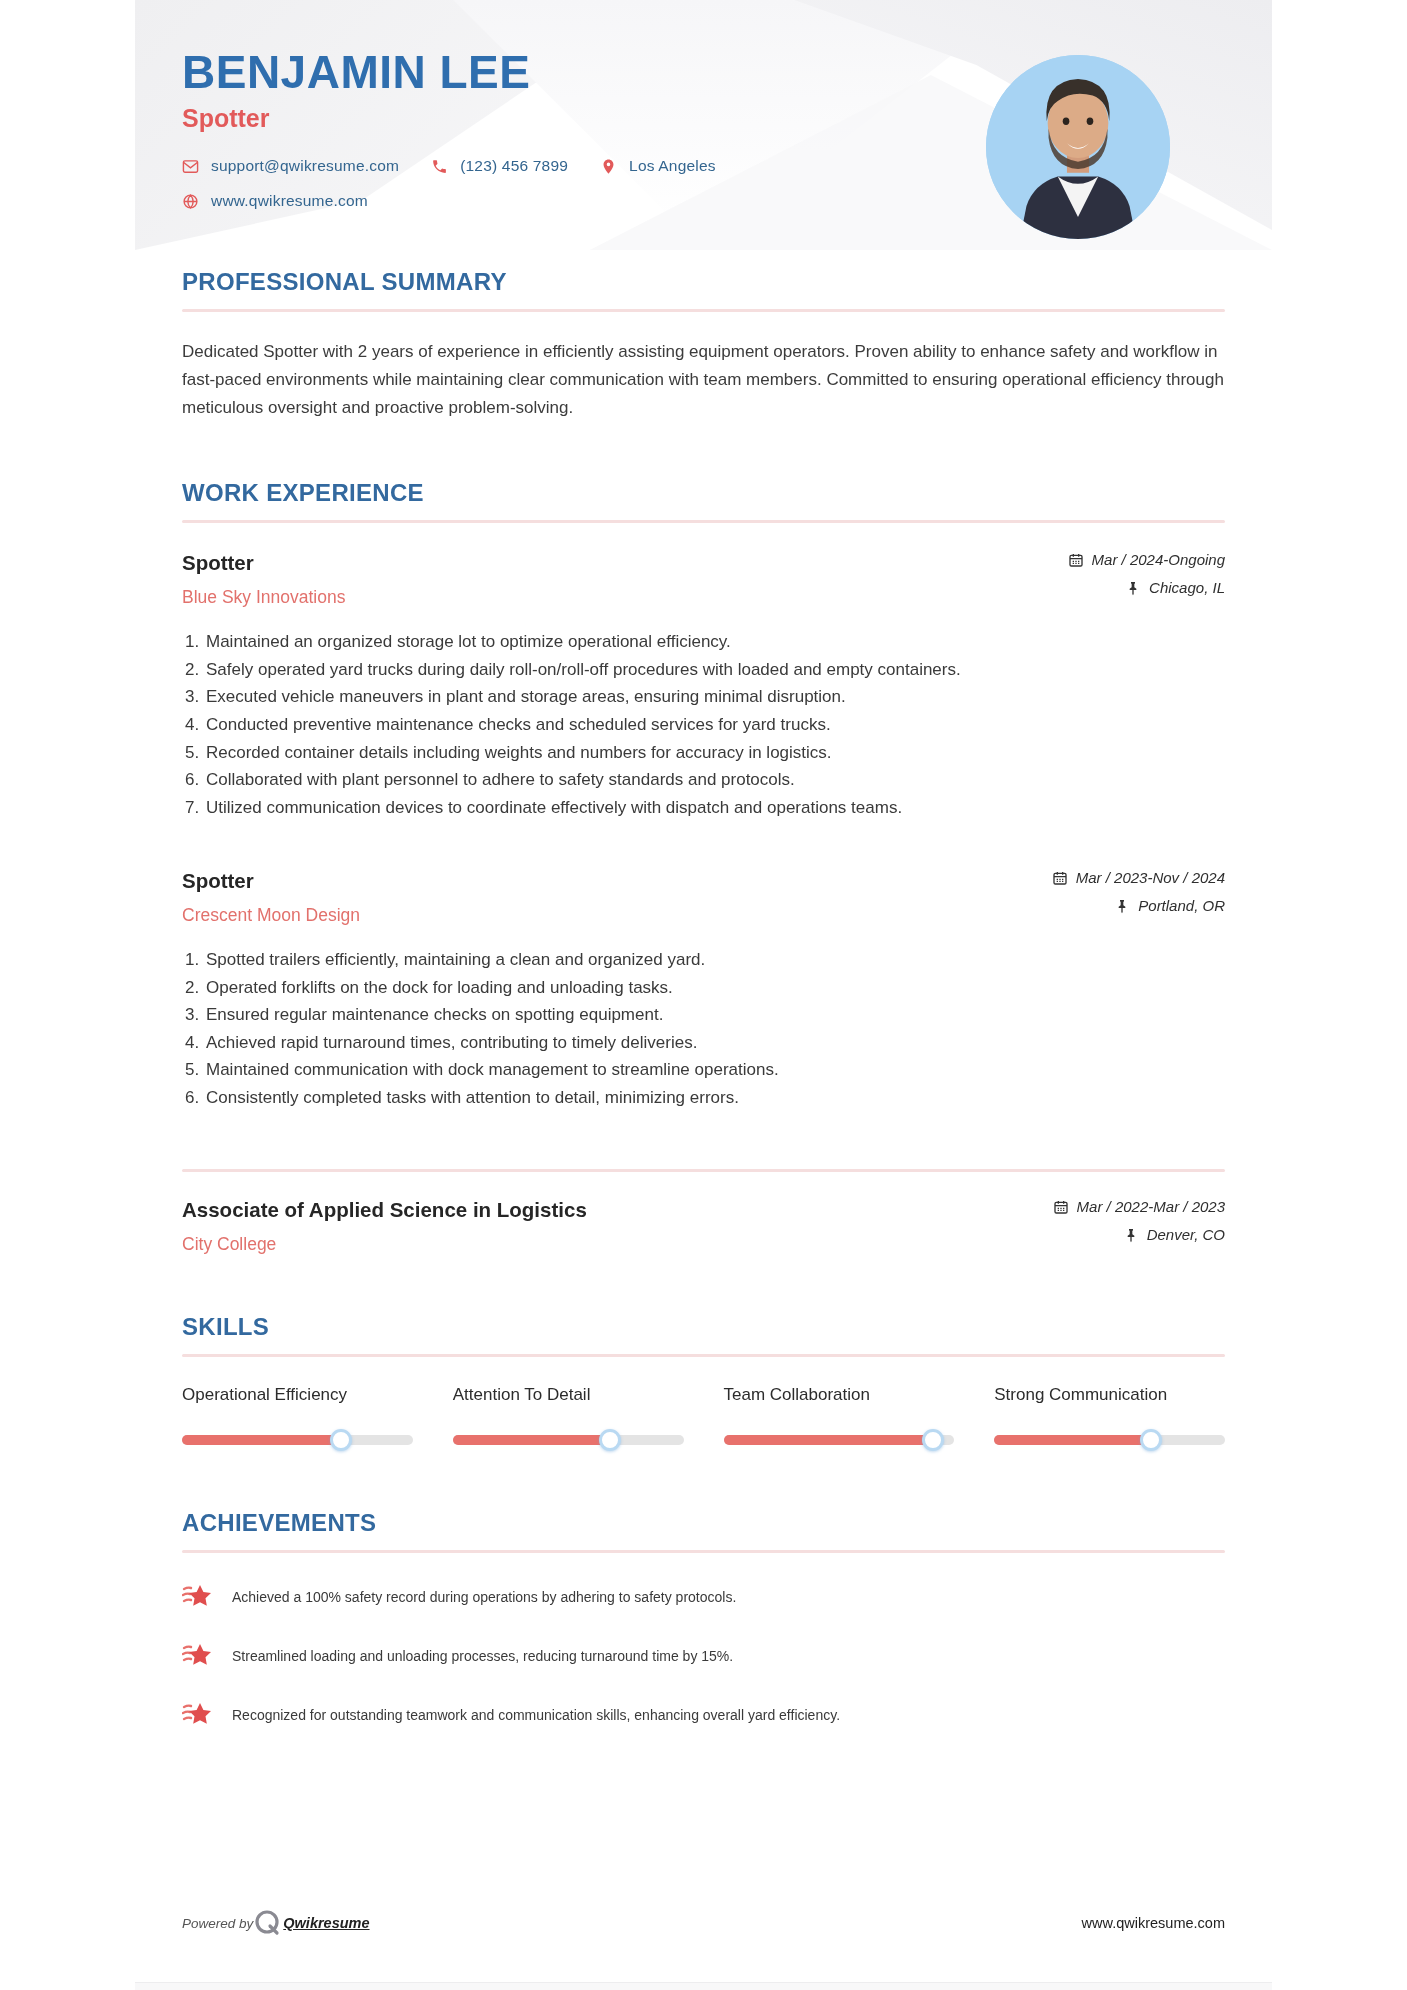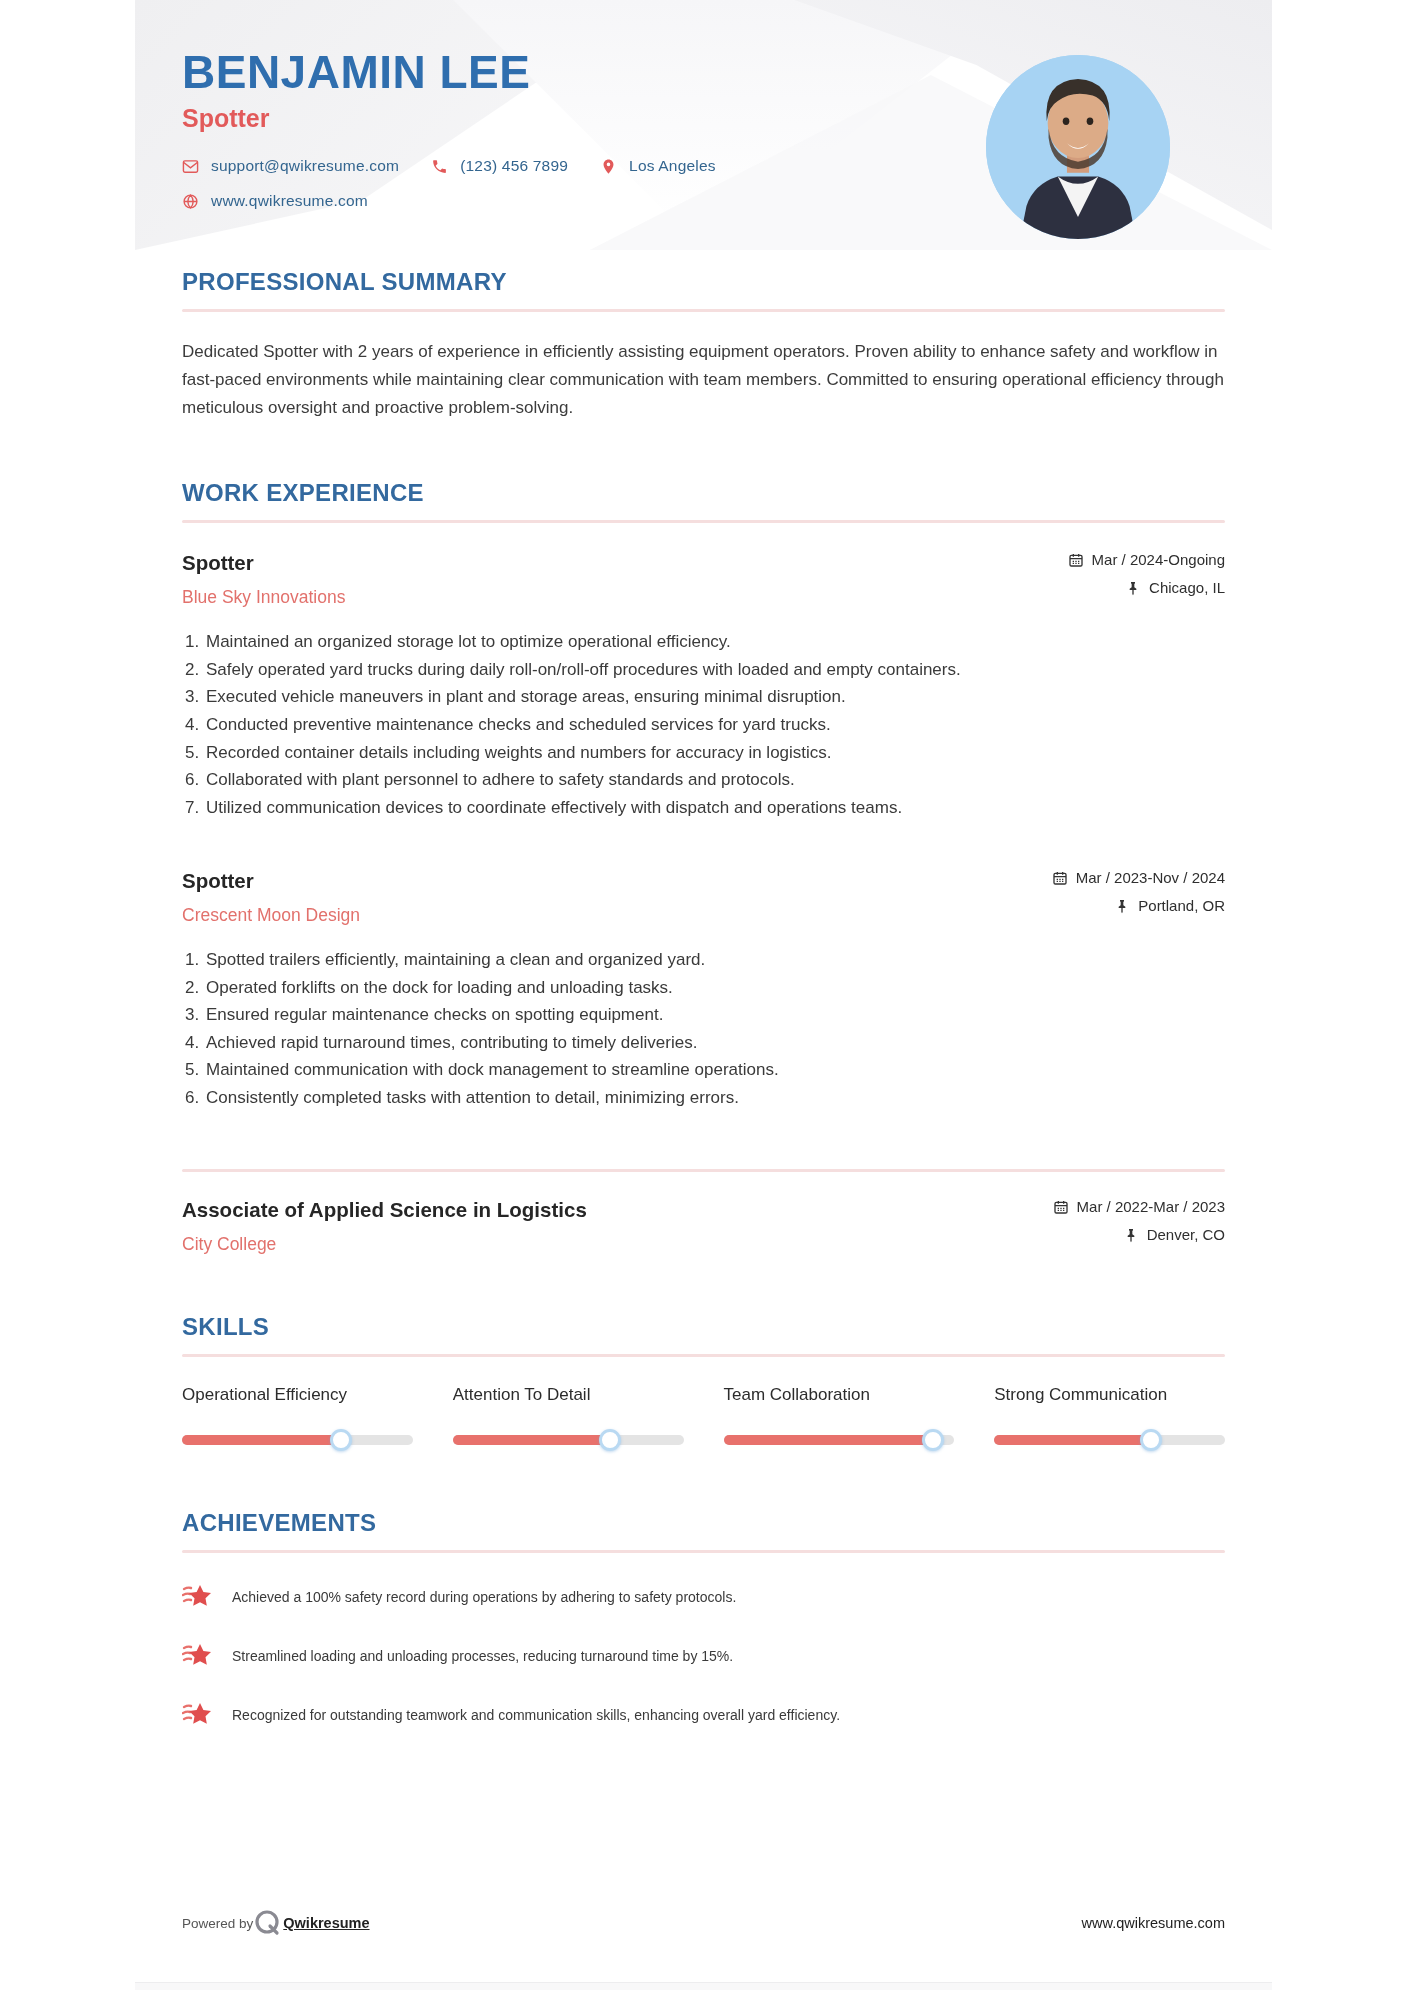--- a/index.html
+++ b/index.html
@@ -40,21 +40,21 @@
   .section-heading { font-size:24px; font-weight:800; letter-spacing:.3px; color:#33699f; }
   .rule { height:3px; background:#f5dede; border-radius:2px; margin-top:13px; }
 
   .summary-text { margin-top:26px; font-size:17px; line-height:1.63; color:#3c3c3c; max-width:1320px; }
 
   .job { margin-top:28px; }
   .job + .job { margin-top:48px; }
   .job-head { display:flex; justify-content:space-between; align-items:flex-start; }
   .jh-left .jh-title { font-size:20.5px; font-weight:700; color:#262626; }
   .jh-left .jh-company { font-size:17.5px; color:#e2716c; margin-top:12px; }
-  .jh-right { text-align:center; }
+  .jh-right { text-align:center;font-style:italic; }
   .meta-line { display:flex; justify-content:flex-end; align-items:center; gap:8px; font-size:15px; color:#2f2f2f; }
   .meta-line + .meta-line { margin-top:11px; }
   .m-icon { width:16px; height:16px; display:block; }
   .bullets { margin-top:20px; padding-left:22px; }
   .bullets li { font-size:17px; color:#3a3a3a; line-height:1.62; padding-left:2px; }
 
   .edu-block { margin-top:26px; }
   .edu-desc { margin-top:20px; font-size:17px; color:#3a3a3a; }
 
   
@@ -73,21 +73,21 @@
   .ach-list { margin-top:30px; }
   .ach-item { display:flex; align-items:center; gap:20px; margin-bottom:31px; }
   .ach-icon { width:30px; height:28px; flex:0 0 auto; }
   .ach-text { font-size:14px; color:#3a3a3a; }
 
   
   .footer {
     position:absolute; left:47px; right:47px; bottom:52px;
     display:flex; justify-content:space-between; align-items:center;
   }
-  .footer-left { display:flex; align-items:center; gap:0; }
+  .footer-left { display:flex; align-items:center; gap:0;font-style:italic; }
   .powered { font-size:13.5px; color:#555; }
   .q-logo { width:30px; height:30px; display:block; }
   .brand-link { font-size:14.5px; color:#222; text-decoration:underline; font-weight:600; }
   .site-link { font-size:14.5px; color:#222; }
   .bottom-strip { position:absolute; bottom:0; left:0; width:100%; height:8px; background:#f8f8f9; border-top:1px solid #ededef; }
 </style>
 </head>
 <body>
 
 <div class="page">

